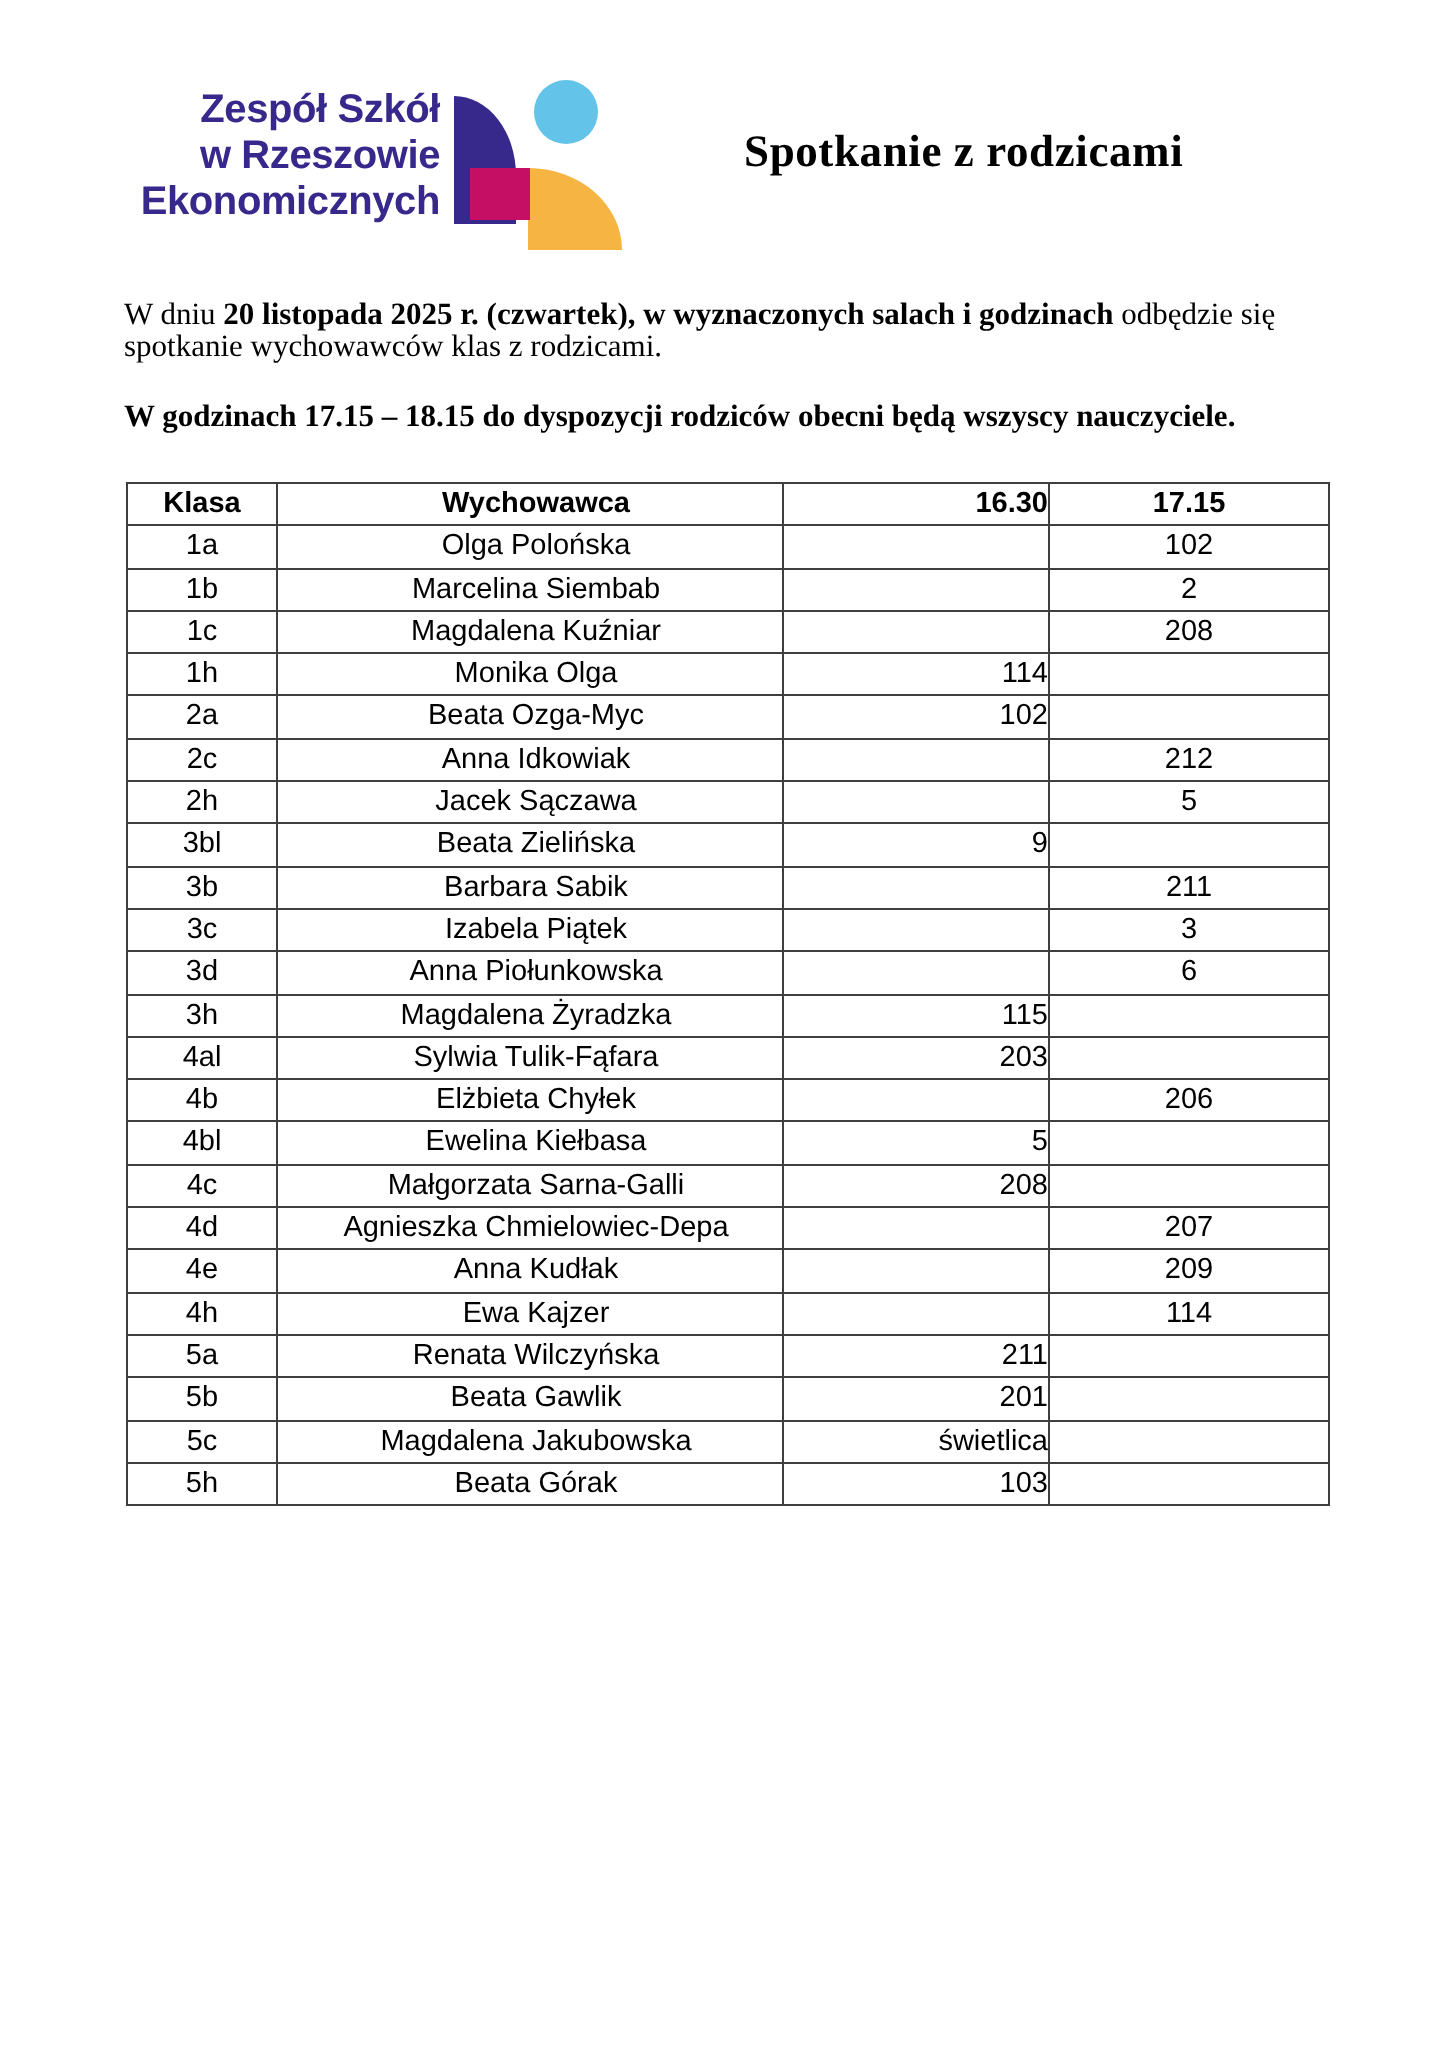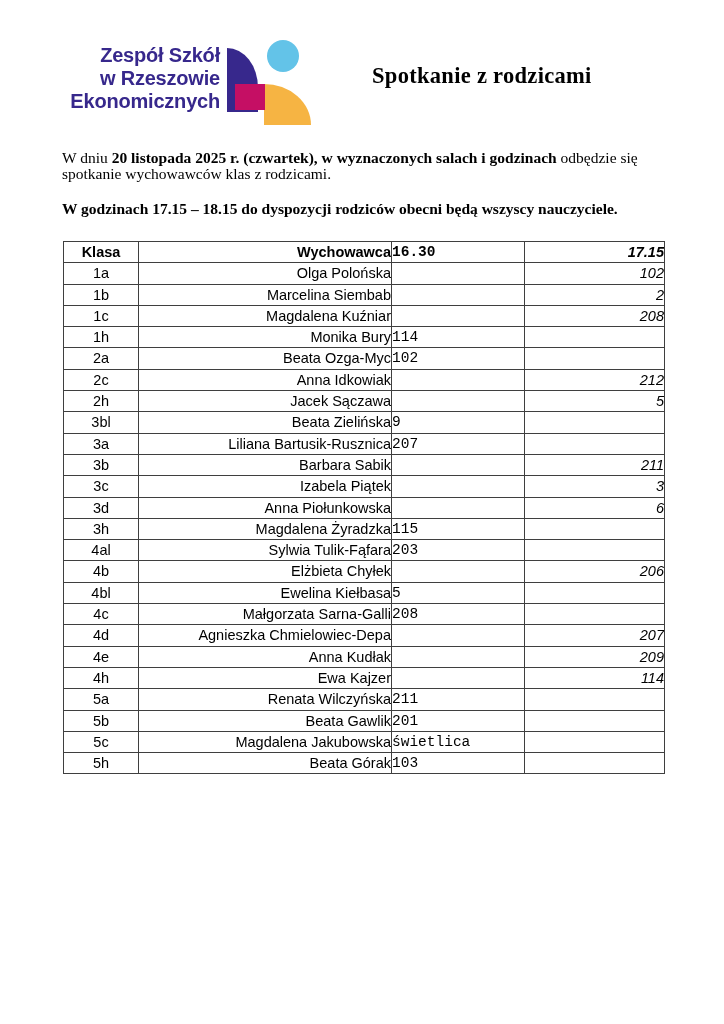--- a/index.html
+++ b/index.html
@@ -28,23 +28,23 @@
         font-weight:bold;}
 
   
   table.roster{position:absolute;left:63px;top:225px;width:601px;
                border-collapse:collapse;table-layout:fixed;
                font-family:"Liberation Sans", sans-serif;font-size:14.5px;margin-top:16px;}
   table.roster th, table.roster td{border:1px solid #3f3f3f;height:20.3px;
                line-height:20.3px;padding:0;white-space:nowrap;overflow:hidden;}
   table.roster th{font-weight:bold;}
   .col-klasa{width:75px;text-align:center;}
-  .col-wych{width:253px;text-align:right;padding-left:6px !important;}
-  .col-1630{width:133px;text-align:left;font-family:Liberation Mono, monospace;}
-  .col-1715{width:140px;text-align:right;font-style:italic;}
+  .col-wych{width:253px;text-align:center;padding-left:6px !important;}
+  .col-1630{width:133px;text-align:right;}
+  .col-1715{width:140px;text-align:center;}
 </style>
 </head>
 <body>
 
 <div class="page">
 
   <div>
     <div class="logo-text">
       <div>Zespół Szkół</div>
       <div>w Rzeszowie</div>
@@ -91,21 +91,21 @@
           <td class="col-1715">2</td>
         </tr>
         <tr>
           <td class="col-klasa">1c</td>
           <td class="col-wych">Magdalena Kuźniar</td>
           <td class="col-1630"></td>
           <td class="col-1715">208</td>
         </tr>
         <tr>
           <td class="col-klasa">1h</td>
-          <td class="col-wych">Monika Bury</td>
+          <td class="col-wych">Monika Olga</td>
           <td class="col-1630">114</td>
           <td class="col-1715"></td>
         </tr>
         <tr>
           <td class="col-klasa">2a</td>
           <td class="col-wych">Beata Ozga-Myc</td>
           <td class="col-1630">102</td>
           <td class="col-1715"></td>
         </tr>
         <tr>
@@ -120,26 +120,20 @@
           <td class="col-1630"></td>
           <td class="col-1715">5</td>
         </tr>
         <tr>
           <td class="col-klasa">3bl</td>
           <td class="col-wych">Beata Zielińska</td>
           <td class="col-1630">9</td>
           <td class="col-1715"></td>
         </tr>
         <tr>
-          <td class="col-klasa">3a</td>
-          <td class="col-wych">Liliana Bartusik-Rusznica</td>
-          <td class="col-1630">207</td>
-          <td class="col-1715"></td>
-        </tr>
-        <tr>
           <td class="col-klasa">3b</td>
           <td class="col-wych">Barbara Sabik</td>
           <td class="col-1630"></td>
           <td class="col-1715">211</td>
         </tr>
         <tr>
           <td class="col-klasa">3c</td>
           <td class="col-wych">Izabela Piątek</td>
           <td class="col-1630"></td>
           <td class="col-1715">3</td>

